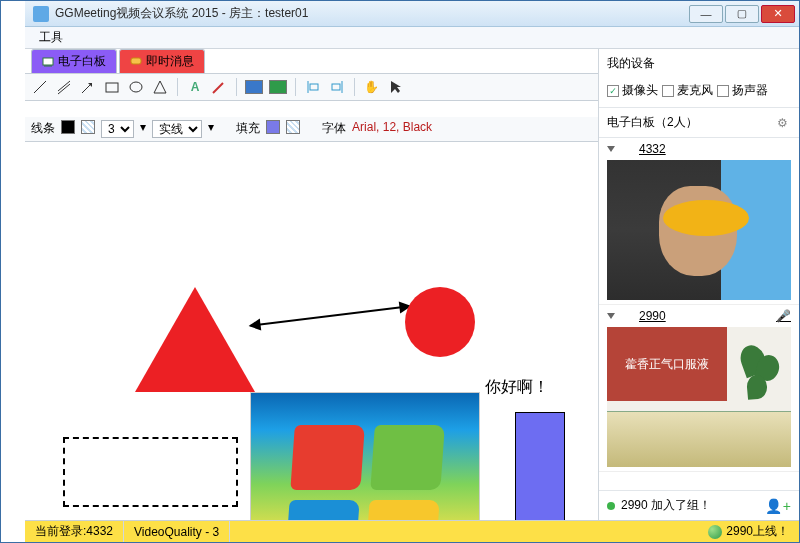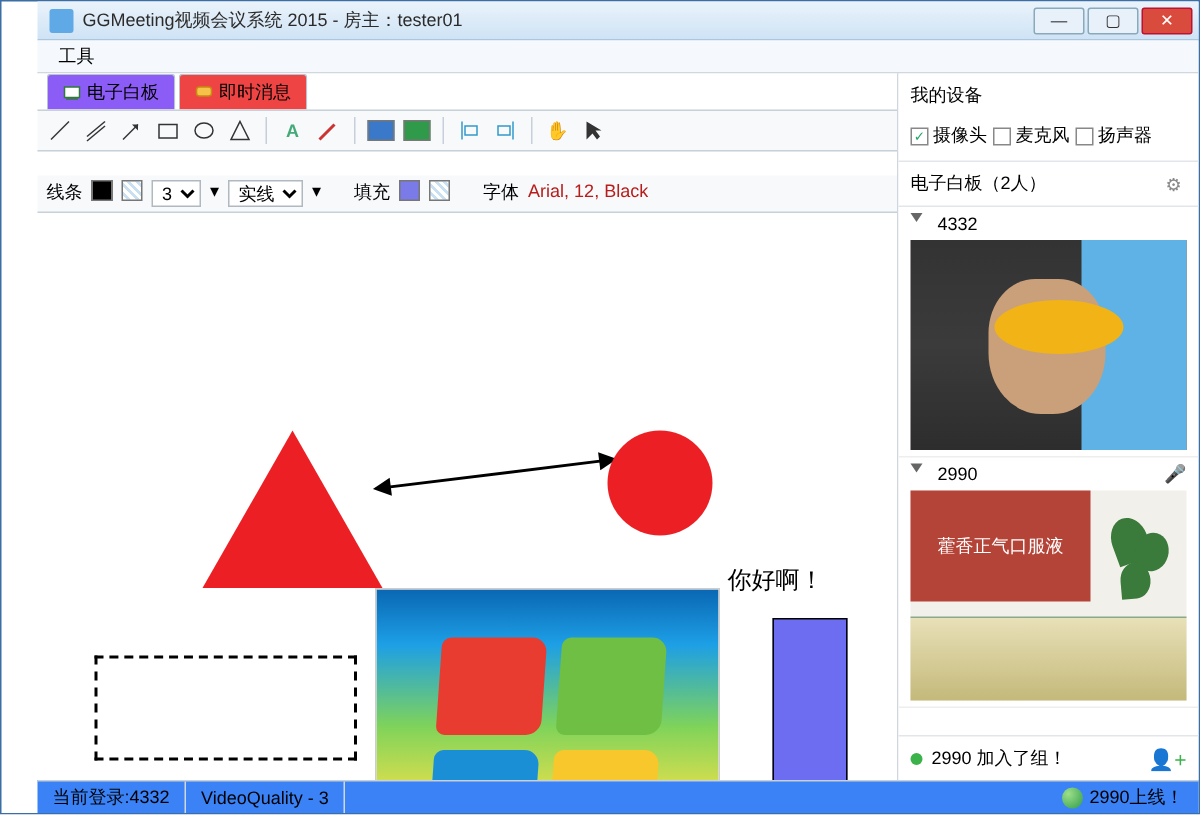--- a/index.html
+++ b/index.html
@@ -45,36 +45,36 @@
   .fq.y { background: #f7c72c; right: 0; bottom: 0; }
   .rightpane { width: 200px; display: flex; flex-direction: column; background: #fff; }
   .rsection-title { padding: 6px 8px; font-size: 12px; }
   .devopts { display: flex; gap: 4px; padding: 4px 8px 8px 8px; flex-wrap: wrap; }
   .chk { display: flex; align-items: center; gap: 3px; }
   .chkbox { width: 12px; height: 12px; border: 1px solid #888; background: #fff; display: inline-flex; align-items: center; justify-content: center; font-size: 9px; color: #2a6; }
   .memberheader { padding: 6px 8px; border-top: 1px solid #e2e6ea; border-bottom: 1px solid #e2e6ea; display: flex; justify-content: space-between; align-items: center; }
   .gear { width: 14px; height: 14px; color: #888; }
   .members { flex: 1; overflow: auto; }
   .memberitem { border-bottom: 1px solid #eee; }
-  .memberhead { display: flex; gap: 10px; padding: 4px 8px; }
+  .memberhead { display: flex; align-items: center; gap: 24px; padding: 4px 8px; text-decoration: underline; }
   .tri { width: 0; height: 0; border-left: 4px solid transparent; border-right: 4px solid transparent; border-top: 6px solid #666; }
   .thumb { width: 184px; height: 140px; margin: 0 auto 4px auto; background: #555; position: relative; }
   .thumb1 { background: linear-gradient(#333 0%, #3b3b3b 50%, #2d2d2d 100%); }
   .face { position: absolute; left: 52px; top: 26px; width: 78px; height: 90px; background: #caa07a; border-radius: 40% 40% 45% 45%; }
   .blob { position: absolute; left: 56px; top: 40px; width: 86px; height: 36px; background: #f2b316; border-radius: 50%; }
   .bg2 { position: absolute; right: 0; top: 0; bottom: 0; width: 70px; background: #5fb2e6; }
   .thumb2 { background: #f2f0ea; }
   .box2 { position: absolute; left: 0; top: 0; width: 120px; height: 74px; background: #b54438; color: #fff; font-size: 12px; display: flex; align-items: center; justify-content: center; }
   .plant { position: absolute; right: 6px; top: 14px; width: 54px; height: 80px; }
   .leaf { position: absolute; background: #3a7a3a; border-radius: 50% 50% 50% 0; }
   .ground { position: absolute; left: 0; right: 0; bottom: 0; height: 56px; background: linear-gradient(#e8e0b8, #c4b97a); border-top: 1px solid #8a8; }
   .notice { padding: 6px 8px; border-top: 1px solid #e2e6ea; display: flex; align-items: center; gap: 6px; }
   .dot { width: 8px; height: 8px; background: #3cb34a; border-radius: 50%; }
   .addicon { color: #3cb34a; font-size: 14px; }
-  .statusbar { height: 22px; border-top: 1px solid #c8d0d8; background: #3b82f6; display: flex; font-size: 12px; }
+  .statusbar { height: 22px; border-top: 1px solid #c8d0d8; background: #fde047; display: flex; font-size: 12px; }
   .statusbar .cell { padding: 0 10px; border-right: 1px solid #d0d7de; height: 100%; display: flex; align-items: center; }
   .statusbar .spacer { flex: 1; }
   .bubble { width: 14px; height: 14px; border-radius: 50%; background: radial-gradient(circle at 30% 30%, #9de08a, #2f9b4a); margin-right: 4px; }
   select, input { font-size: 12px; border: 1px solid #b0b8c0; background: #fff; padding: 0 2px; height: 18px; }
 </style>
 </head>
 <body>
 
 <div class="window">
 

